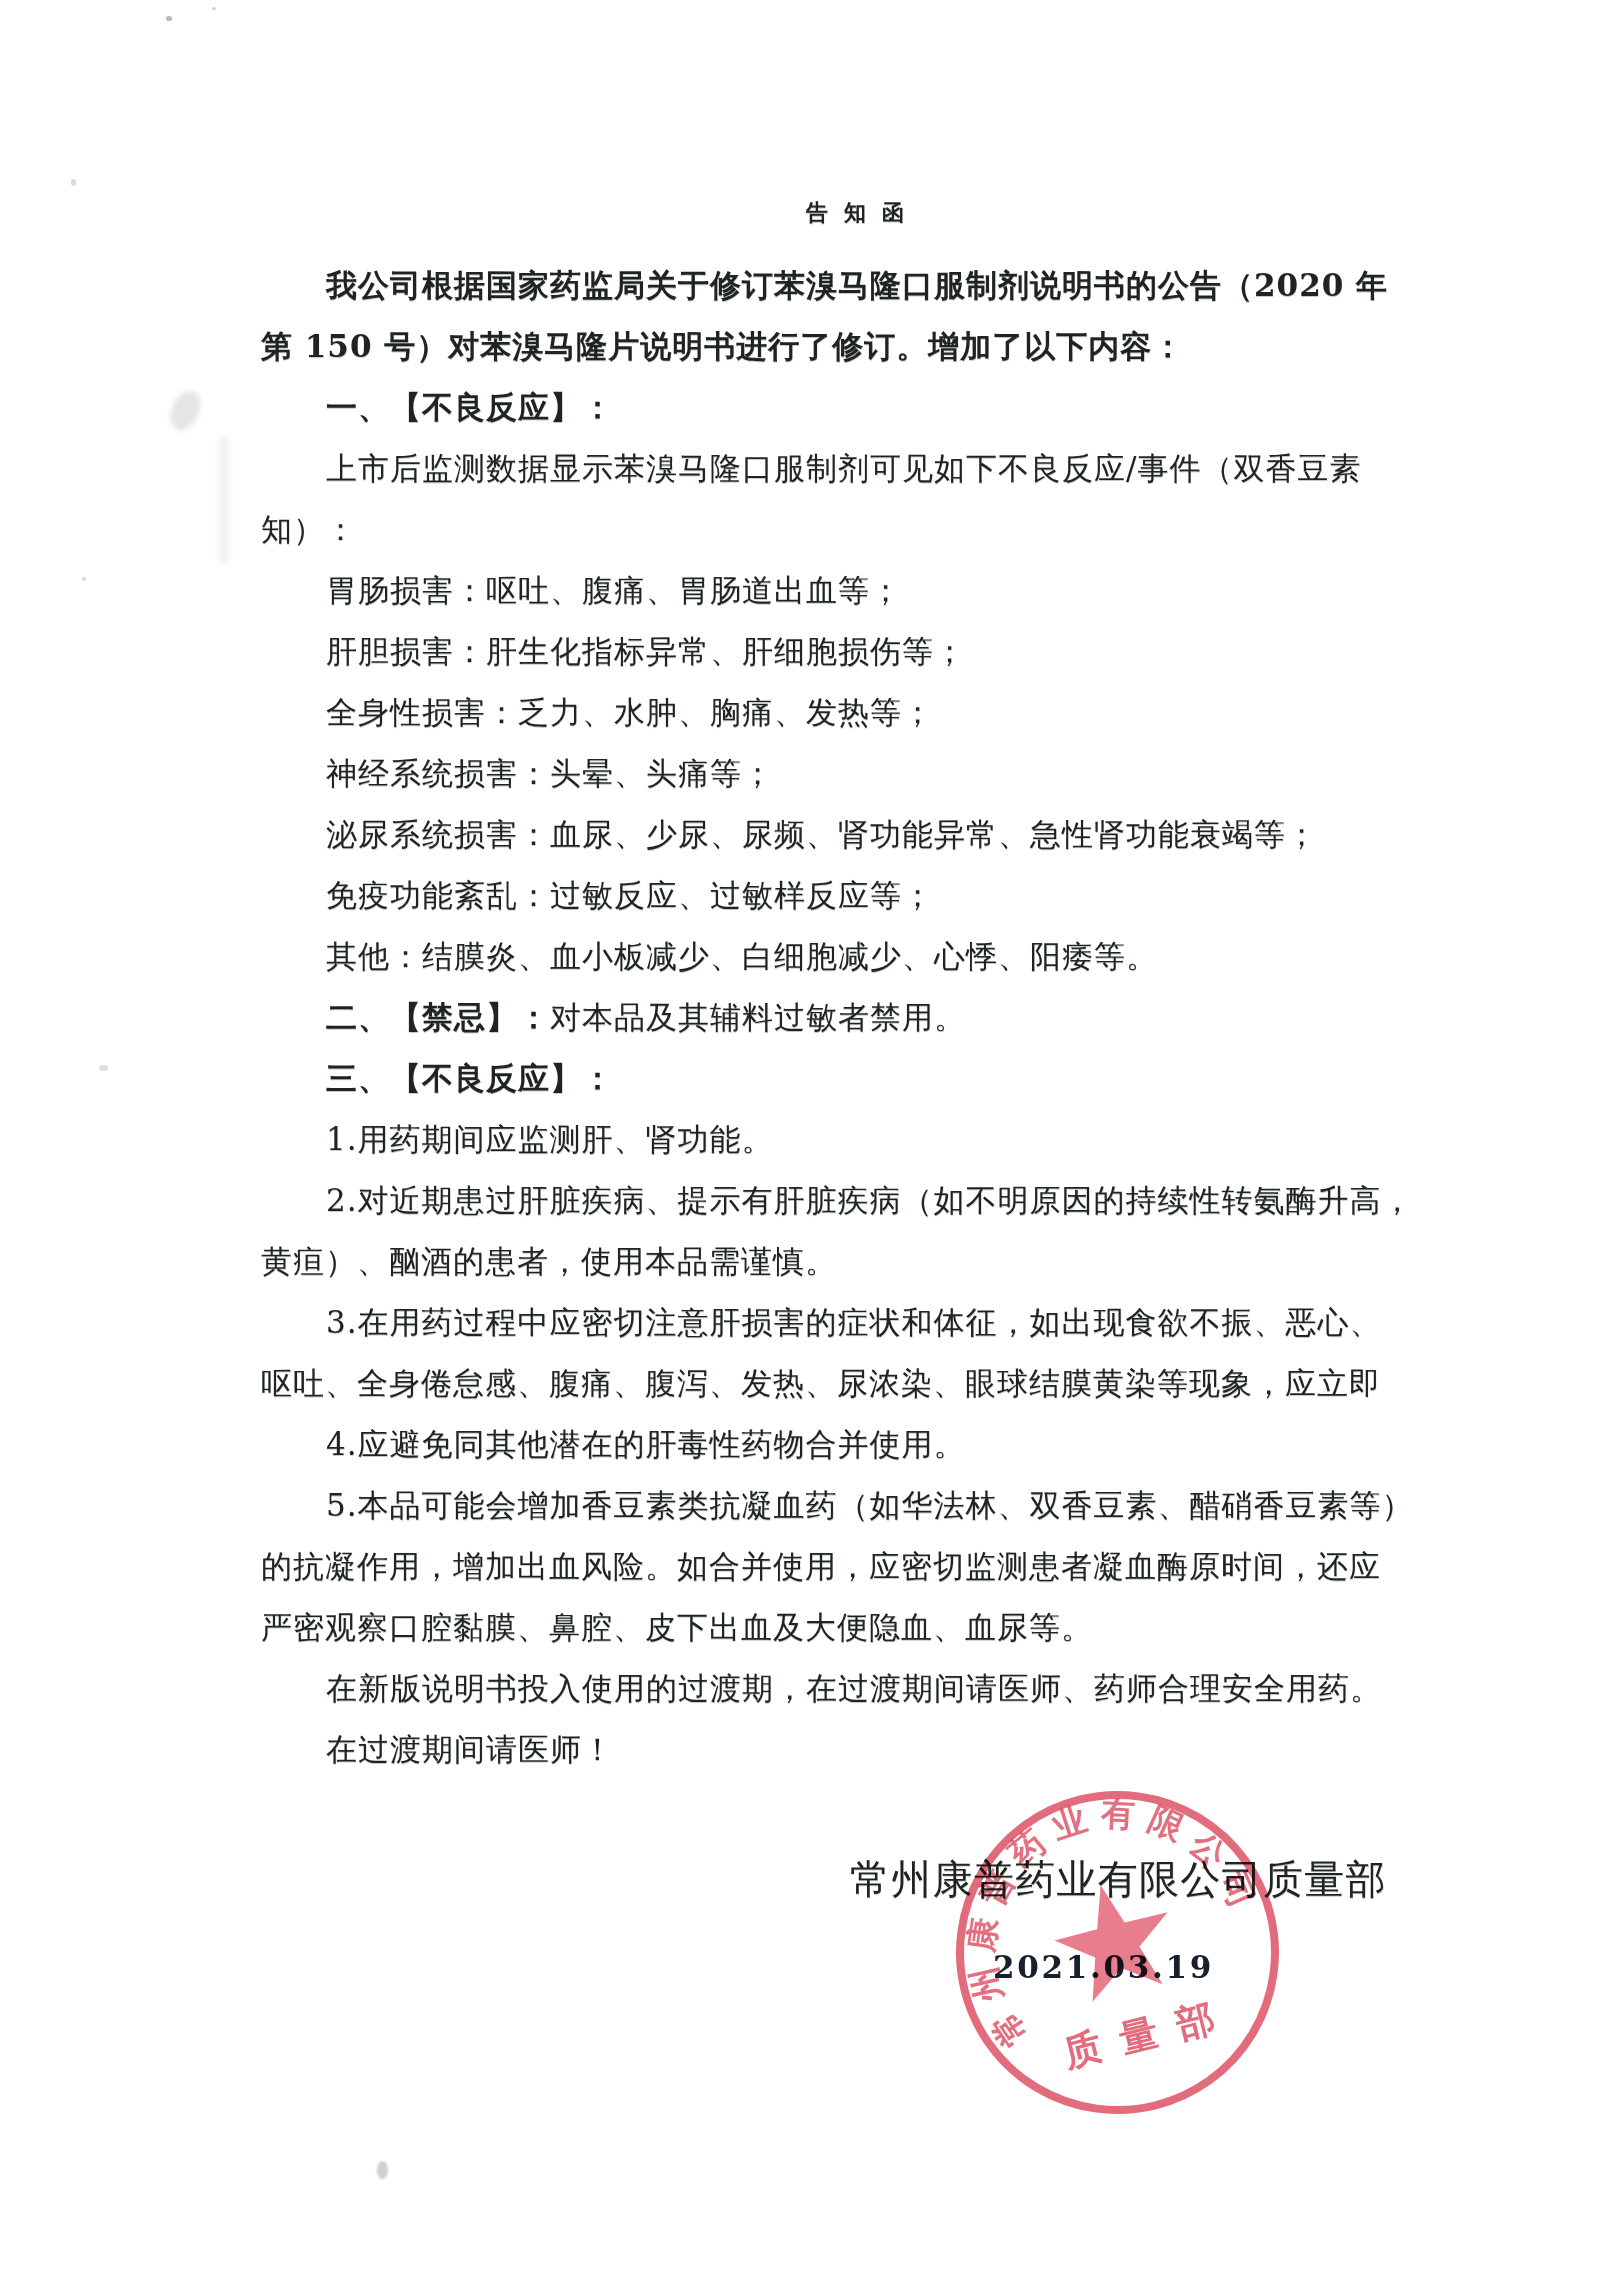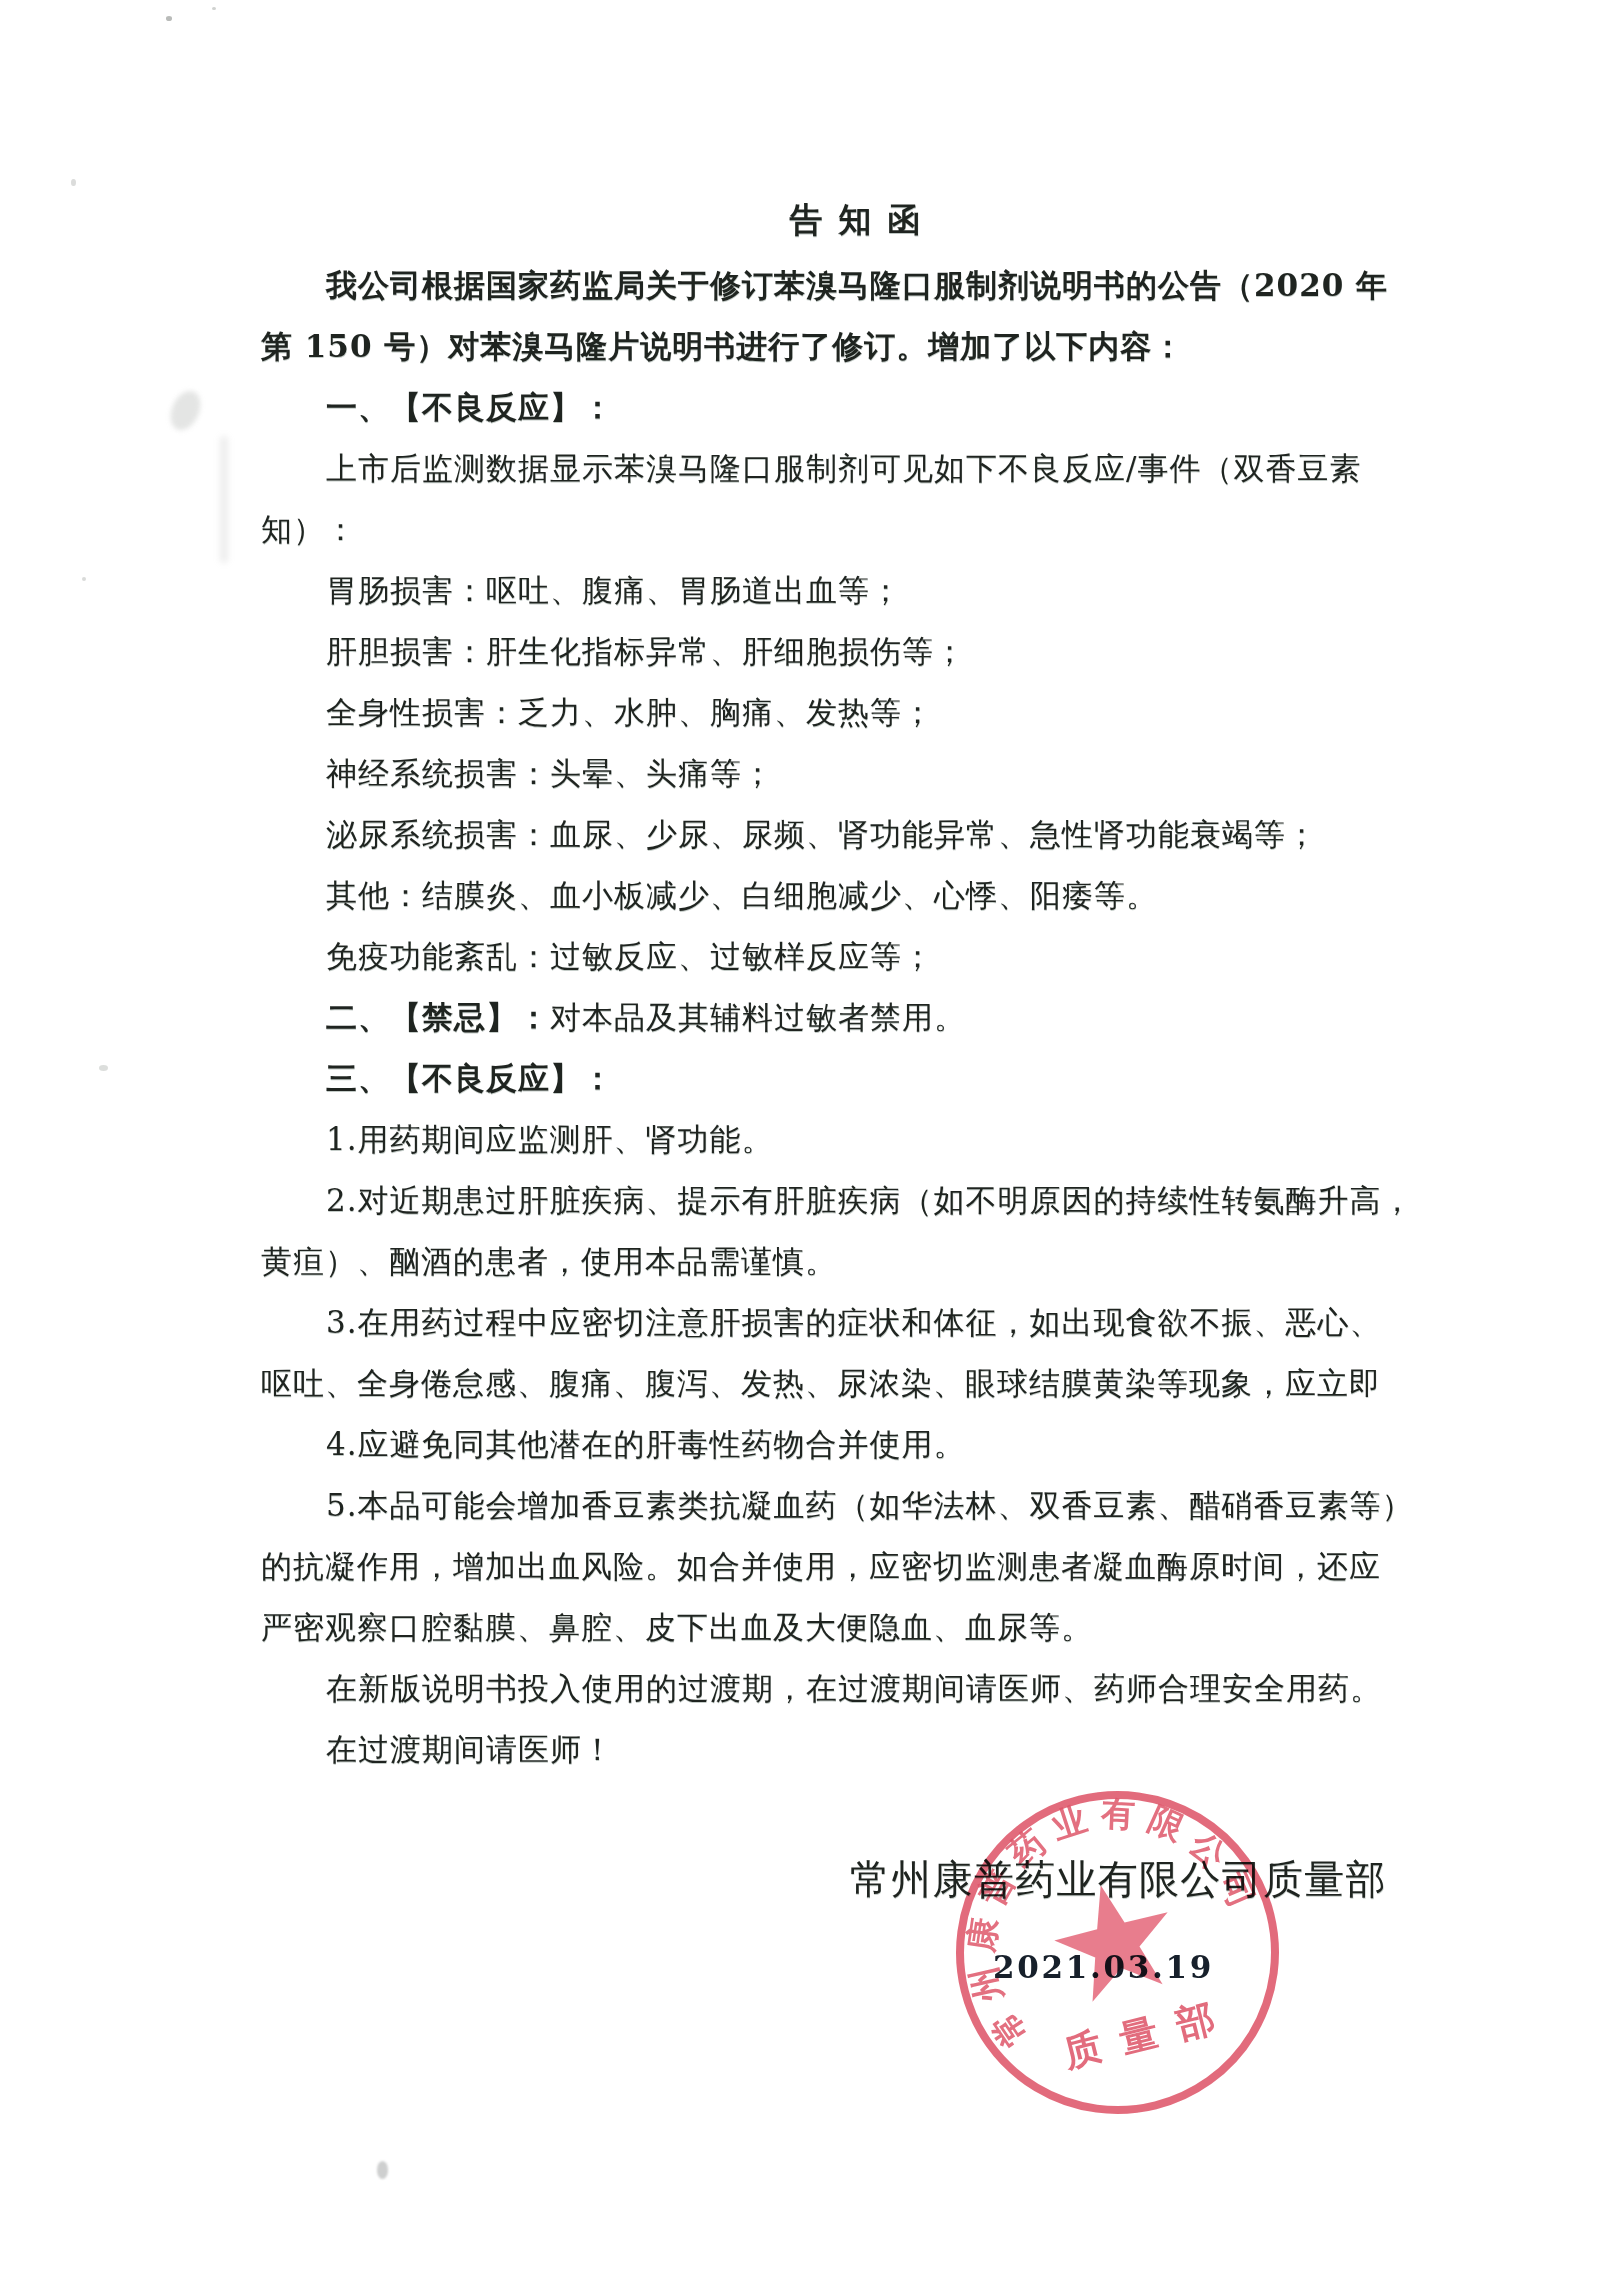--- a/index.html
+++ b/index.html
@@ -7,21 +7,21 @@
     position:relative;
     width:1609px;height:2295px;
     background:#ffffff;
     overflow:hidden;
     font-family:"DejaVu Serif","Liberation Serif",serif;
     color:#1f2420;
   }
   .doc-title{
     position:absolute;left:299px;top:198px;width:1128px;
     text-align:center;
-    font-size:33px;font-weight:bold;letter-spacing:16px;
+    font-size:22px;font-weight:bold;letter-spacing:16px;
     white-space:nowrap;
     text-shadow:0.3px 0.5px 0.4px rgba(70,95,85,0.35);
   }
   .lines{
     position:absolute;left:261px;top:255px;width:1136px;
   }
   .line{
     font-size:31px;
     line-height:61px;height:61px;
     letter-spacing:1px;
@@ -73,22 +73,22 @@
     <div class="line ind b">我公司根据国家药监局关于修订苯溴马隆口服制剂说明书的公告（2020 年</div>
     <div class="line b">第 150 号）对苯溴马隆片说明书进行了修订。增加了以下内容：</div>
     <div class="line ind b">一、【不良反应】：</div>
     <div class="line ind">上市后监测数据显示苯溴马隆口服制剂可见如下不良反应/事件（双香豆素</div>
     <div class="line">知）：</div>
     <div class="line ind">胃肠损害：呕吐、腹痛、胃肠道出血等；</div>
     <div class="line ind">肝胆损害：肝生化指标异常、肝细胞损伤等；</div>
     <div class="line ind">全身性损害：乏力、水肿、胸痛、发热等；</div>
     <div class="line ind">神经系统损害：头晕、头痛等；</div>
     <div class="line ind">泌尿系统损害：血尿、少尿、尿频、肾功能异常、急性肾功能衰竭等；</div>
+    <div class="line ind">免疫功能紊乱：过敏反应、过敏样反应等；</div>
     <div class="line ind">其他：结膜炎、血小板减少、白细胞减少、心悸、阳痿等。</div>
-    <div class="line ind">免疫功能紊乱：过敏反应、过敏样反应等；</div>
     <div class="line ind"><span class="b">二、【禁忌】：</span><span>对本品及其辅料过敏者禁用。</span></div>
     <div class="line ind b">三、【不良反应】：</div>
     <div class="line ind">1.用药期间应监测肝、肾功能。</div>
     <div class="line ind">2.对近期患过肝脏疾病、提示有肝脏疾病（如不明原因的持续性转氨酶升高，</div>
     <div class="line">黄疸）、酗酒的患者，使用本品需谨慎。</div>
     <div class="line ind">3.在用药过程中应密切注意肝损害的症状和体征，如出现食欲不振、恶心、</div>
     <div class="line">呕吐、全身倦怠感、腹痛、腹泻、发热、尿浓染、眼球结膜黄染等现象，应立即</div>
     <div class="line ind">4.应避免同其他潜在的肝毒性药物合并使用。</div>
     <div class="line ind">5.本品可能会增加香豆素类抗凝血药（如华法林、双香豆素、醋硝香豆素等）</div>
     <div class="line">的抗凝作用，增加出血风险。如合并使用，应密切监测患者凝血酶原时间，还应</div>

